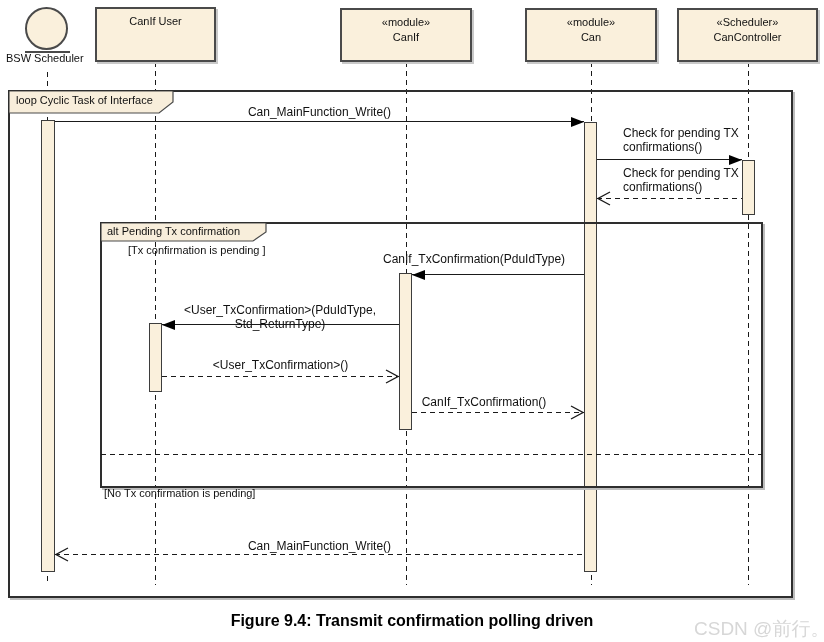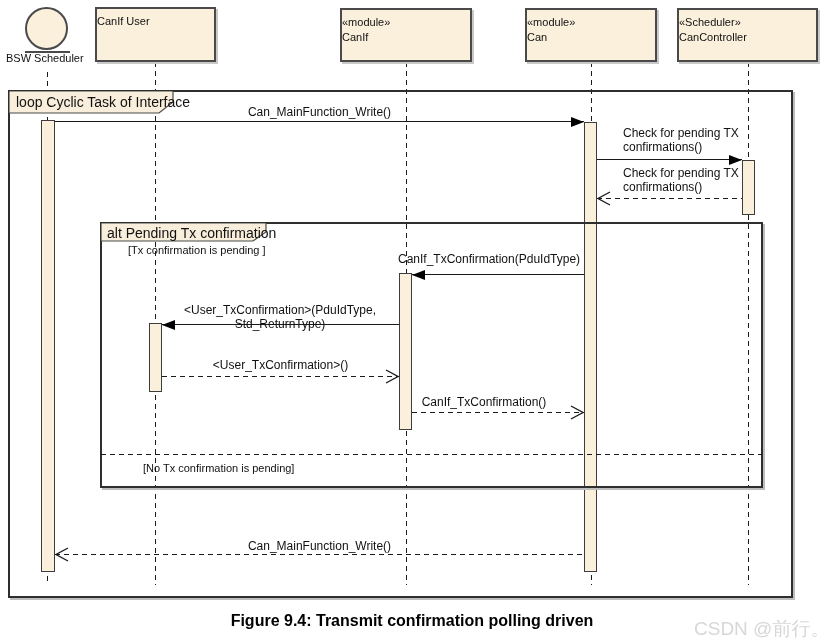--- a/index.html
+++ b/index.html
@@ -6,33 +6,33 @@
   html,body { background:#ffffff; }
   body { font-family:"Liberation Sans", sans-serif; }
   .stage { position:relative; width:824px; height:642px; background:#fff; overflow:hidden; }
 
   
   .lifeline { position:absolute; width:1px; z-index:1;
     background:repeating-linear-gradient(180deg,#1a1a1a 0,#1a1a1a 5px,transparent 5px,transparent 9px); }
 
   
   .pbox { position:absolute; background:#faf0dc; border:2px solid #4a4a4a;
-    box-shadow:2px 2px 0 #c9c9c9; z-index:2; 
+    box-shadow:2px 2px 0 #c9c9c9; z-index:2; text-align:center;
     font-size:11px; color:#111; padding-top:5px; line-height:15px; }
 
   
   .actor-circle { position:absolute; width:43px; height:43px; border-radius:50%;
     background:#faf0dc; border:2px solid #4a4a4a; z-index:2; }
   .actor-underline { position:absolute; height:2px; background:#4a4a4a; z-index:2; }
   .actor-label { position:absolute; font-size:11px; color:#111; z-index:2; white-space:nowrap; }
 
   
   .frame { position:absolute; border:2px solid #2e2e2e; box-shadow:2px 2px 0 #bdbdbd; z-index:4; pointer-events:none; }
   .frame-header-svg { position:absolute; z-index:5; }
-  .frame-label { position:absolute; z-index:6; font-size:14px; color:#111; white-space:nowrap; }
+  .frame-label { position:absolute; z-index:6; font-size:11px; color:#111; white-space:nowrap; }
   .guard { position:absolute; z-index:6; font-size:11px; color:#111; white-space:nowrap; }
   .divider { position:absolute; height:1px; z-index:5;
     background:repeating-linear-gradient(90deg,#1a1a1a 0,#1a1a1a 5px,transparent 5px,transparent 9px); }
 
   
   .activation { position:absolute; width:13px; background:#faf0dc; border:1px solid #3d3d3d; z-index:3; }
 
   
   .mline-solid { position:absolute; height:1px; background:#1a1a1a; z-index:6; }
   .mline-dashed { position:absolute; height:1px; z-index:6;
@@ -86,21 +86,21 @@
   </svg>
   <div class="frame-label" style="left:16px;top:94px;">loop Cyclic Task of Interface</div>
 
   <div class="frame" style="left:100px;top:222px;width:663px;height:266px;"></div>
   <svg class="frame-header-svg" style="left:101px;top:223px;" width="166" height="19" viewBox="0 0 166 19">
     <polygon points="0,0 165,0 165,9 152,18 0,18" fill="#f8eedb" stroke="#4a4a4a" stroke-width="1.2"></polygon>
   </svg>
   <div class="frame-label" style="left:107px;top:225px;">alt Pending Tx confirmation</div>
   <div class="guard" style="left:92px;top:244px;padding-left:36px;">[Tx confirmation is pending ]</div>
   <div class="divider" style="left:101px;top:454px;width:661px;"></div>
-  <div class="guard" style="left:104px;top:462px;margin-left:39px;">[No Tx confirmation is pending]</div>
+  <div class="guard" style="left:104px;top:487px;">[No Tx confirmation is pending]</div>
 
   <div class="activation" style="left:41px;top:120px;height:452px;width:14px;"></div>
   <div class="activation" style="left:584px;top:122px;height:450px;"></div>
   <div class="activation" style="left:742px;top:160px;height:55px;"></div>
   <div class="activation" style="left:399px;top:273px;height:157px;"></div>
   <div class="activation" style="left:149px;top:323px;height:69px;"></div>
 
   <div class="mlabel tc" style="left:55px;top:105px;width:529px;">Can_MainFunction_Write()</div>
   <div class="mline-solid" style="left:55px;top:121px;width:529px;"></div>
   <div class="head-fill-right" style="left:571px;top:117px;"></div>
@@ -108,21 +108,21 @@
   <div class="mlabel" style="left:623px;top:126px;width:120px;">Check for pending TX confirmations()</div>
   <div class="mline-solid" style="left:597px;top:159px;width:145px;"></div>
   <div class="head-fill-right" style="left:729px;top:155px;"></div>
 
   <div class="mlabel" style="left:623px;top:166px;width:120px;">Check for pending TX confirmations()</div>
   <div class="mline-dashed" style="left:597px;top:198px;width:145px;"></div>
   <svg class="head-open" style="left:597px;top:191px;" width="14" height="15" viewBox="0 0 14 15">
     <path d="M13,1 L1,7.5 L13,14" fill="none" stroke="#1a1a1a" stroke-width="1.3"></path>
   </svg>
 
-  <div class="mlabel tc" style="left:398px;top:252px;width:182px;">CanIf_TxConfirmation(PduIdType)</div>
+  <div class="mlabel tc" style="left:383px;top:252px;width:182px;">CanIf_TxConfirmation(PduIdType)</div>
   <div class="mline-solid" style="left:412px;top:274px;width:172px;"></div>
   <div class="head-fill-left" style="left:412px;top:270px;"></div>
 
   <div class="mlabel tc" style="left:138px;top:303px;width:284px;">&lt;User_TxConfirmation&gt;(PduIdType, Std_ReturnType)</div>
   <div class="mline-solid" style="left:162px;top:324px;width:237px;"></div>
   <div class="head-fill-left" style="left:162px;top:320px;"></div>
 
   <div class="mlabel tc" style="left:162px;top:358px;width:237px;">&lt;User_TxConfirmation&gt;()</div>
   <div class="mline-dashed" style="left:162px;top:376px;width:237px;"></div>
   <svg class="head-open" style="left:385px;top:369px;" width="14" height="15" viewBox="0 0 14 15">

